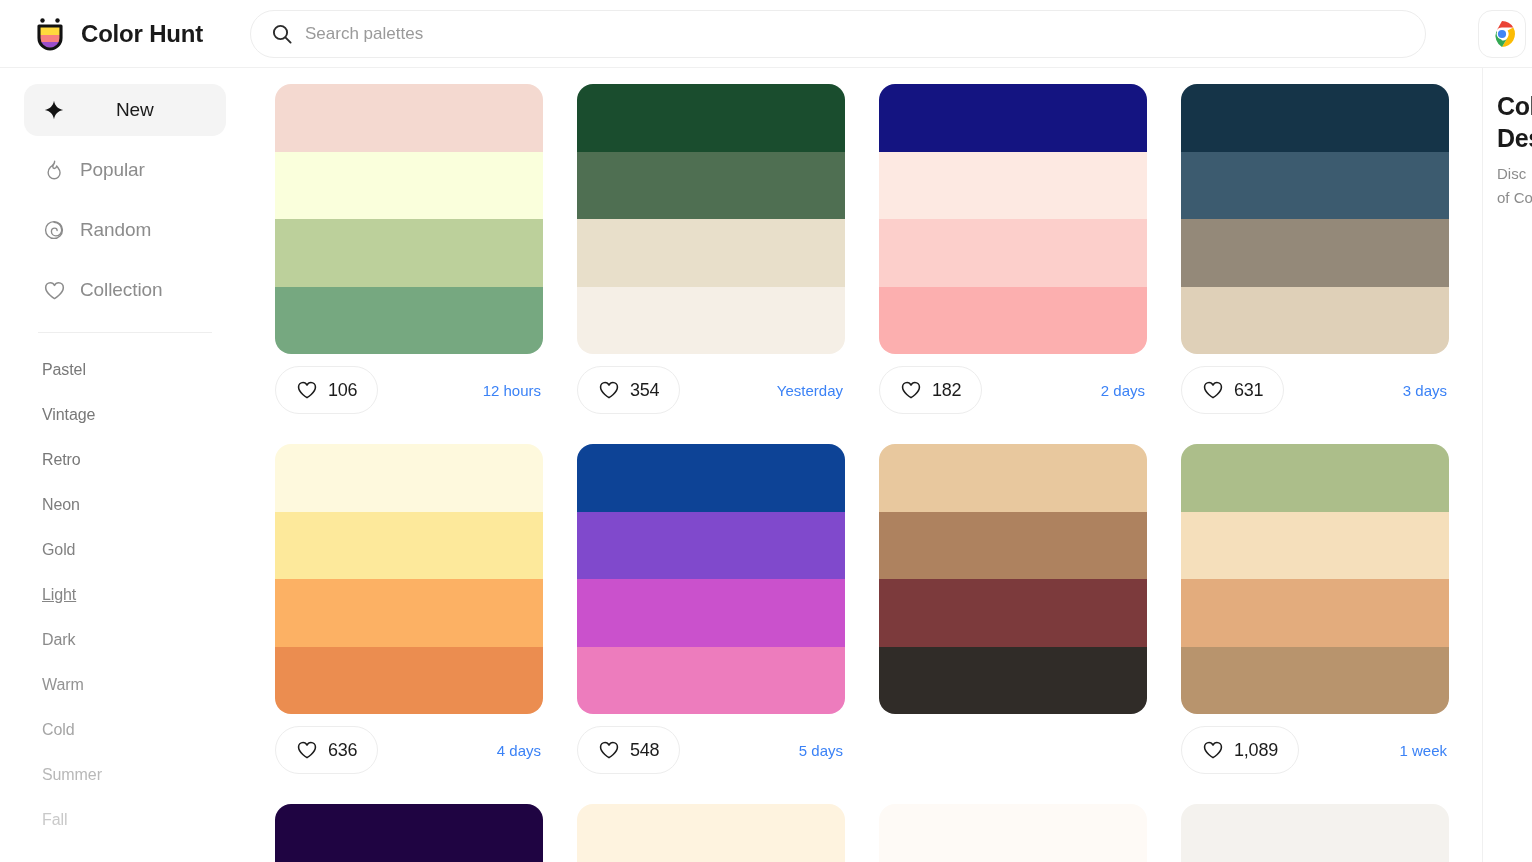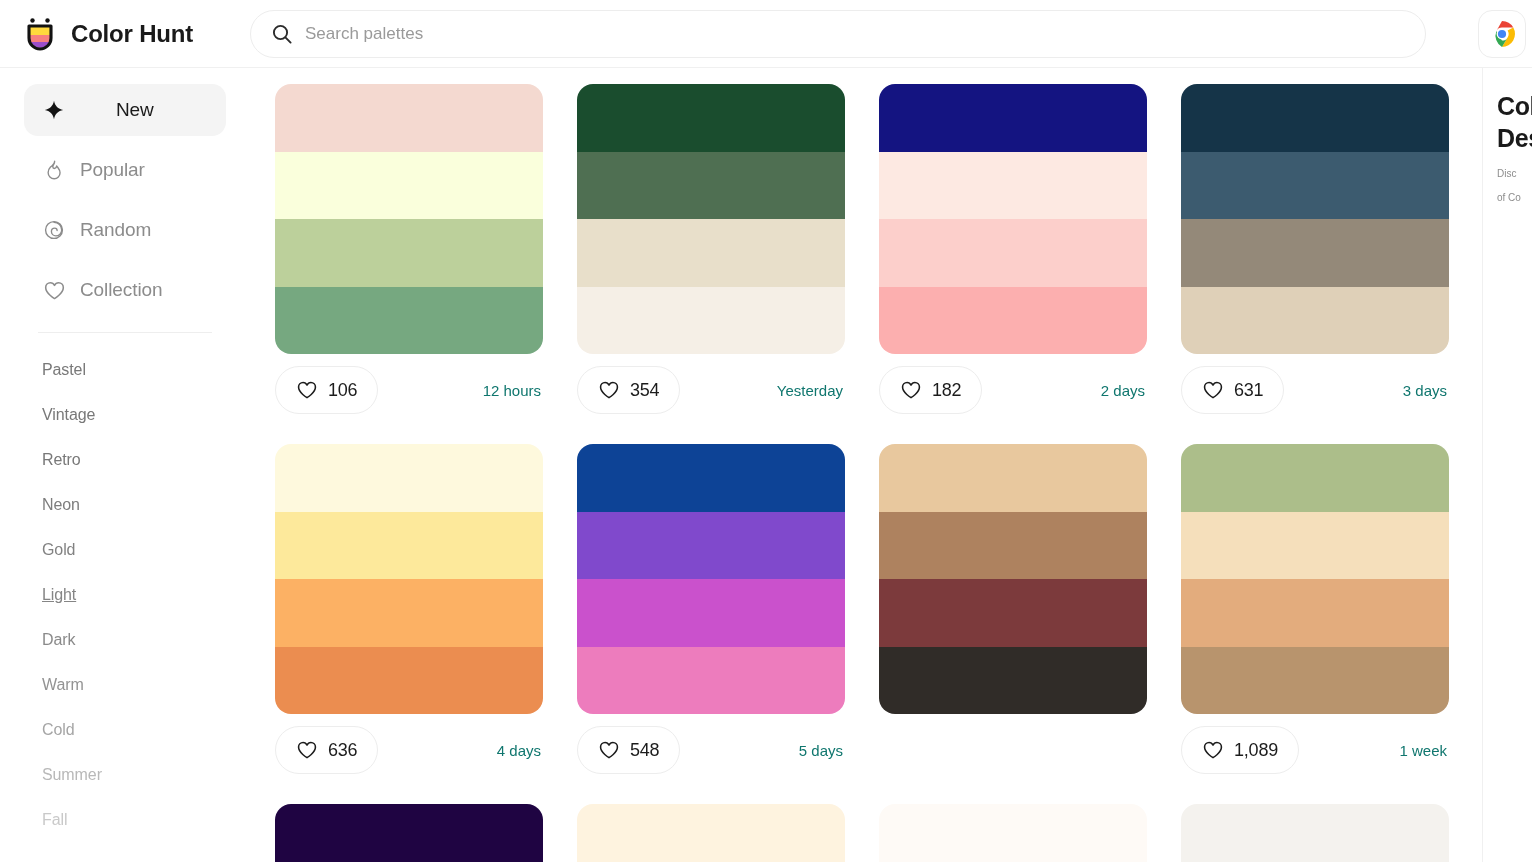--- a/index.html
+++ b/index.html
@@ -17,21 +17,21 @@
   .header {
     position: absolute; top: 0; left: 0;
     width: 1532px; height: 68px;
     display: flex; align-items: center;
     border-bottom: 1px solid #f0f0f0;
     background: #fff; z-index: 20;
   }
   .brand {
     width: 250px; height: 68px;
     display: flex; align-items: center; gap: 11px;
-    padding-left: 20px;
+    padding-left: 30px;
     cursor: pointer;
   }
   .logo-mark { width: 40px; height: 40px; flex: 0 0 40px; }
   .brand-name {
     font-size: 24px; font-weight: 700; letter-spacing: -0.2px;
     color: #1a1a1a; white-space: nowrap;
   }
   .search-wrap {
     flex: 1 1 auto;
     display: flex; align-items: center;
@@ -122,37 +122,37 @@
     display: flex; align-items: center; justify-content: space-between;
   }
   .like-pill {
     display: inline-flex; align-items: center; gap: 10px;
     height: 48px; padding: 17px 20px;
     border: 1px solid #ededed; border-radius: 24px;
     background: #fff; cursor: pointer;
   }
   .heart-icon { width: 22px; height: 22px; flex: 0 0 22px; }
   .like-count { font-size: 18px; color: #1c1c1c; letter-spacing: -0.2px; }
-  .time-label { font-size: 15px; color: #0f766e; padding-right: 2px; }
+  .time-label { font-size: 15px; color: #3b82f6; padding-right: 2px; }
 
   
   .right-panel {
     position: absolute; top: 68px; left: 1482px;
     width: 50px; height: 794px;
     background: #fff;
     border-left: 1px solid #f0f0f0;
     padding: 22px 0 0 14px;
     overflow: hidden;
   }
   .rp-title {
     font-size: 25px; font-weight: 700; color: #1a1a1a;
     line-height: 32px; white-space: nowrap; letter-spacing: -0.4px;
   }
   .rp-sub {
-    font-size: 10px; color: #8c8c8c;
+    font-size: 15px; color: #8c8c8c;
     line-height: 24px; white-space: nowrap; margin-top: 8px;
   }
 </style>
 </head>
 <body>
 
 <div class="app">
 
   <div class="header">
 

